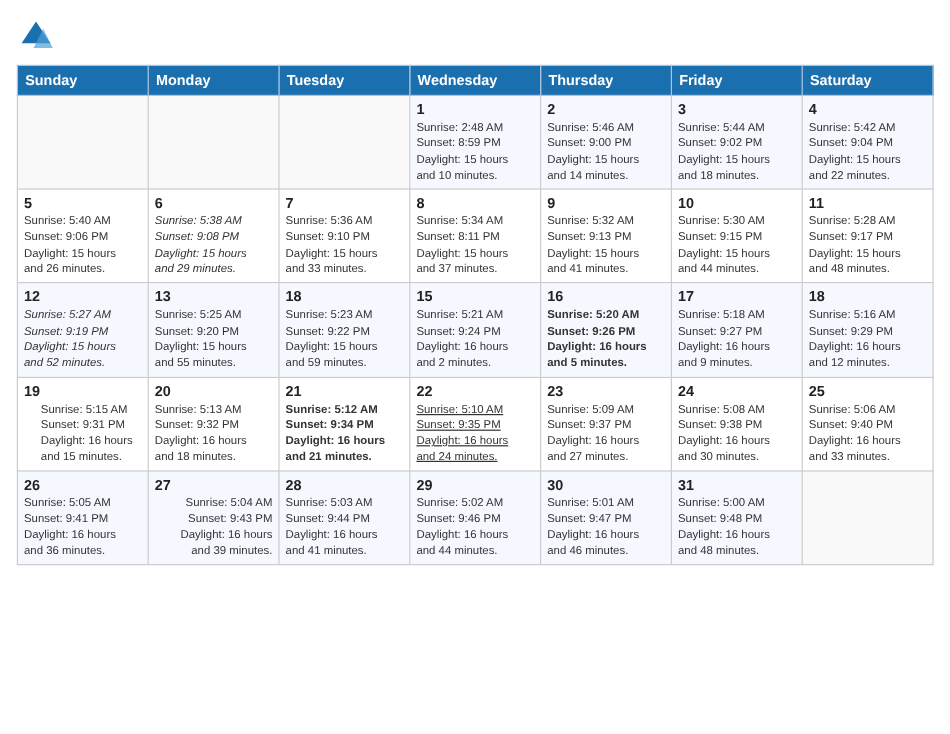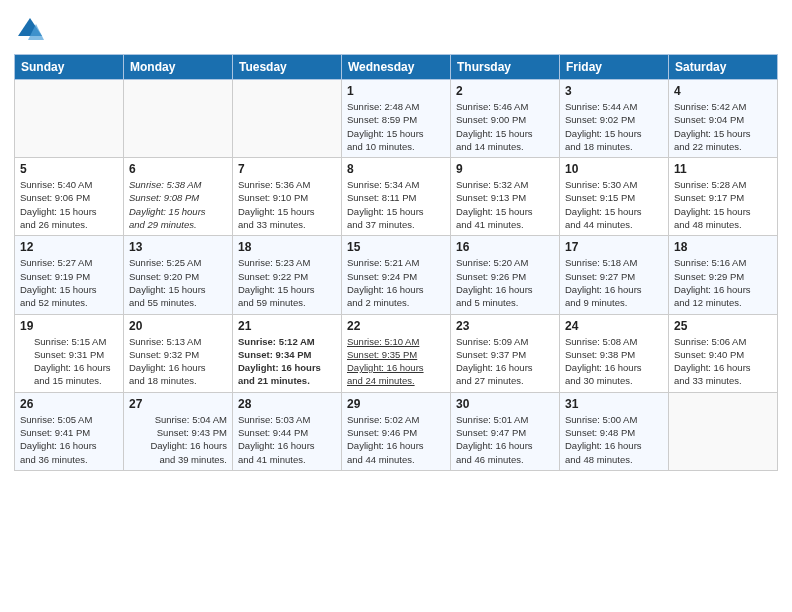--- a/index.html
+++ b/index.html
@@ -218,21 +218,21 @@
             <div class="day-number">11</div>
             <div class="day-info" style="white-space: pre-line;">Sunrise: 5:28 AM
 Sunset: 9:17 PM
 Daylight: 15 hours
 and 48 minutes.</div>
           </td>
         </tr>
         <tr>
           <td>
             <div class="day-number">12</div>
-            <div class="day-info" style="white-space: pre-line;">Sunrise: 5:27 AM
+            <div class="day-info" style="white-space: pre-line; font-style: italic;">Sunrise: 5:27 AM
 Sunset: 9:19 PM
 Daylight: 15 hours
 and 52 minutes.</div>
           </td>
           <td>
             <div class="day-number">13</div>
             <div class="day-info" style="white-space: pre-line;">Sunrise: 5:25 AM
 Sunset: 9:20 PM
 Daylight: 15 hours
 and 55 minutes.</div>
@@ -246,21 +246,21 @@
           </td>
           <td>
             <div class="day-number">15</div>
             <div class="day-info" style="white-space: pre-line;">Sunrise: 5:21 AM
 Sunset: 9:24 PM
 Daylight: 16 hours
 and 2 minutes.</div>
           </td>
           <td>
             <div class="day-number">16</div>
-            <div class="day-info" style="white-space: pre-line;">Sunrise: 5:20 AM
+            <div class="day-info" style="white-space: pre-line; font-weight: bold;">Sunrise: 5:20 AM
 Sunset: 9:26 PM
 Daylight: 16 hours
 and 5 minutes.</div>
           </td>
           <td>
             <div class="day-number">17</div>
             <div class="day-info" style="white-space: pre-line;">Sunrise: 5:18 AM
 Sunset: 9:27 PM
 Daylight: 16 hours
 and 9 minutes.</div>

